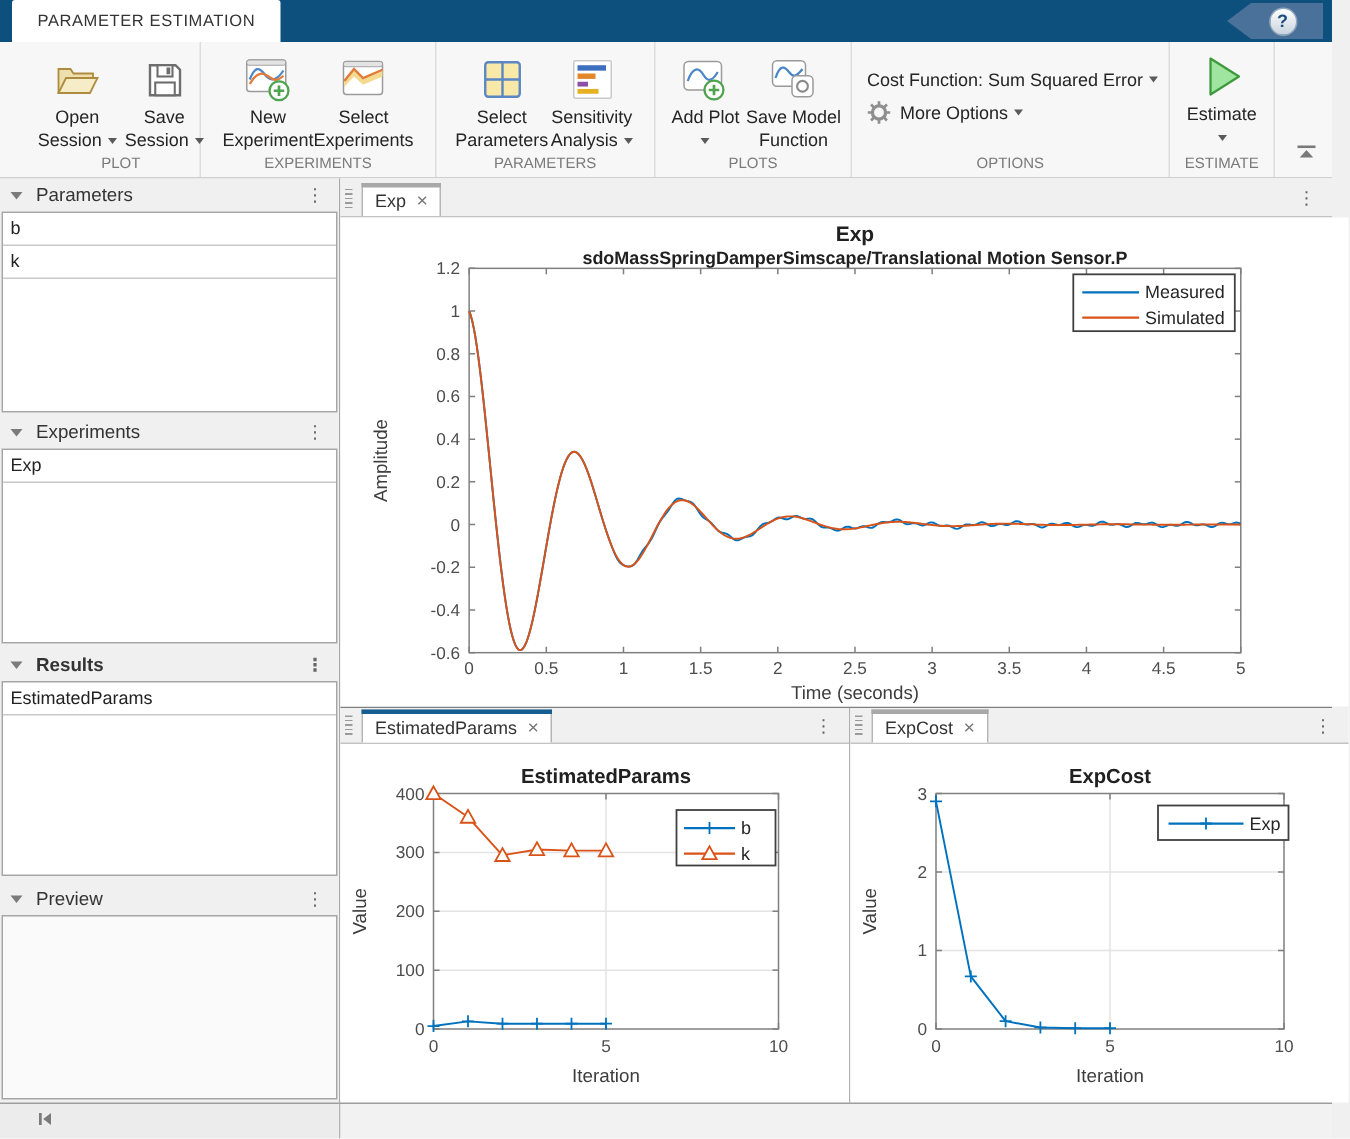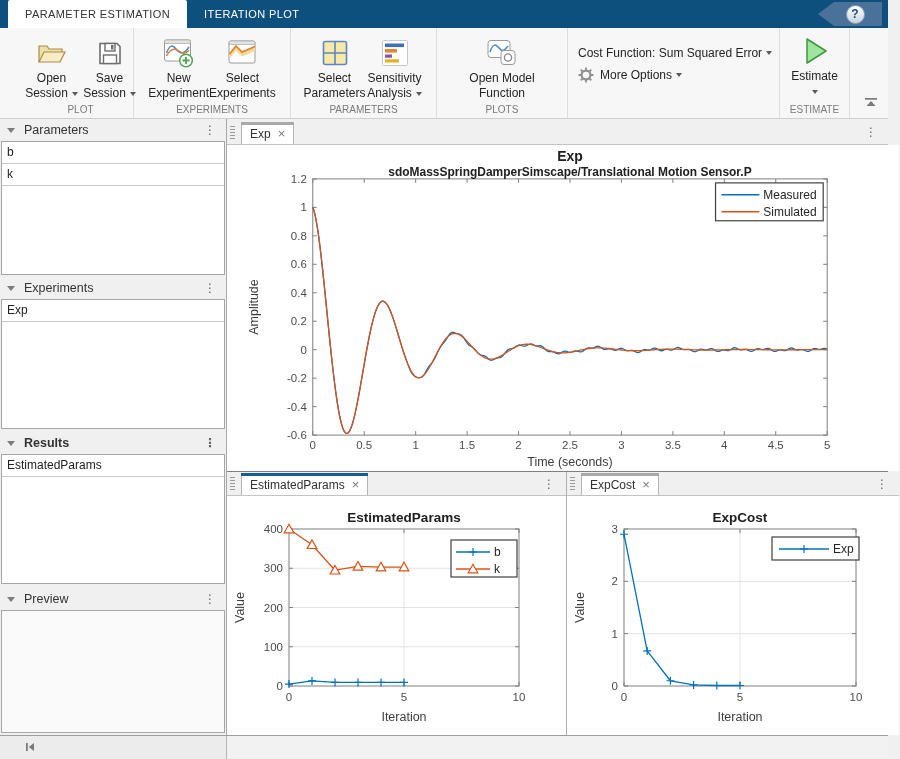--- a/index.html
+++ b/index.html
@@ -76,21 +76,20 @@
   .status-left { width:227px; flex:none; background:#ececec; border-right:1px solid #b3b3b3; display:flex; align-items:center; padding-left:24px; }
   .status-right { flex:1; background:#f2f2f2; }
 </style>
 </head>
 <body>
 
 <div class="app">
 
   <div class="tabstrip">
     <div class="rtab active">PARAMETER ESTIMATION</div>
-    <div class="rtab">ITERATION PLOT</div>
     <div class="help-chevron">
       <div class="help-btn">?</div>
     </div>
   </div>
 
   <div class="ribbon">
 
     <div class="rgroup" style="width:134px;padding-left:28px;">
       <div class="rgroup-body">
         <div class="rbtn">
@@ -175,30 +174,42 @@
           </span>
           <span class="lbl">Sensitivity</span>
           <span class="lbl"><span>Analysis</span><span class="arr"></span></span>
         </div>
       </div>
       <div class="rgroup-label">PARAMETERS</div>
     </div>
 
     <div class="rgroup" style="width:131px;">
       <div class="rgroup-body">
+        <div class="rbtn" style="min-width:54px;">
+          <span class="icon">
+            <svg width="32" height="30" viewBox="0 0 32 30">
+              <rect x="2" y="3" width="25" height="19" rx="3" fill="#fff" stroke="#9a9a9a"></rect>
+              <path d="M4.5 16 C8 6,12 7,15 12 S21 16,24.5 10" stroke="#4a86c8" fill="none" stroke-width="1.5"></path>
+              <circle cx="22" cy="22" r="6.3" fill="#fff" stroke="#4ea34e" stroke-width="1.5"></circle>
+              <path d="M22 18.5 v7 M18.5 22 h7" stroke="#4ea34e" stroke-width="1.8"></path>
+            </svg>
+          </span>
+          <span class="lbl">Add Plot</span>
+          <span class="lbl"><span class="arr" style="margin-left:0;"></span></span>
+        </div>
         <div class="rbtn">
           <span class="icon">
             <svg width="32" height="30" viewBox="0 0 32 30">
               <rect x="2" y="2.5" width="22" height="17" rx="3" fill="#fff" stroke="#9a9a9a"></rect>
               <path d="M4 14 C7 5,10 6,13 10 S18 13,22 8" stroke="#4a86c8" fill="none" stroke-width="1.5"></path>
               <rect x="15" y="12.5" width="14" height="14" rx="3" fill="#fff" stroke="#9a9a9a"></rect>
               <circle cx="22" cy="19.5" r="3.6" fill="none" stroke="#8a8a8a" stroke-width="1.4"></circle>
             </svg>
           </span>
-          <span class="lbl">Open Model</span>
+          <span class="lbl">Save Model</span>
           <span class="lbl">Function</span>
         </div>
       </div>
       <div class="rgroup-label">PLOTS</div>
     </div>
 
     <div class="rgroup" style="width:212px;">
       <div class="rgroup-body opt-col" style="align-items:flex-start;">
         <div class="opt-row">
           <span>Cost Function: Sum Squared Error</span>
@@ -210,20 +221,21 @@
               <circle cx="8" cy="8" r="4.4" fill="none" stroke="#8f8f8f" stroke-width="2.2"></circle>
               <g stroke="#8f8f8f" stroke-width="1.8">
                 <path d="M8 0.5 V3 M8 13 V15.5 M0.5 8 H3 M13 8 H15.5 M2.7 2.7 L4.5 4.5 M11.5 11.5 L13.3 13.3 M13.3 2.7 L11.5 4.5 M4.5 11.5 L2.7 13.3"></path>
               </g>
             </svg>
           </span>
           <span>More Options</span>
             <span class="arr"></span>
         </div>
       </div>
+      <div class="rgroup-label">OPTIONS</div>
     </div>
 
     <div class="rgroup" style="width:70px;">
       <div class="rgroup-body">
         <div class="rbtn" style="min-width:60px; padding-top:5px;">
           <span class="icon">
             <svg width="30" height="32" viewBox="0 0 30 32">
               <path d="M7 4 L26 16 L7 28 Z" fill="#9fe59f" stroke="#3c9a3c" stroke-width="1.5" stroke-linejoin="round"></path>
             </svg>
           </span>

